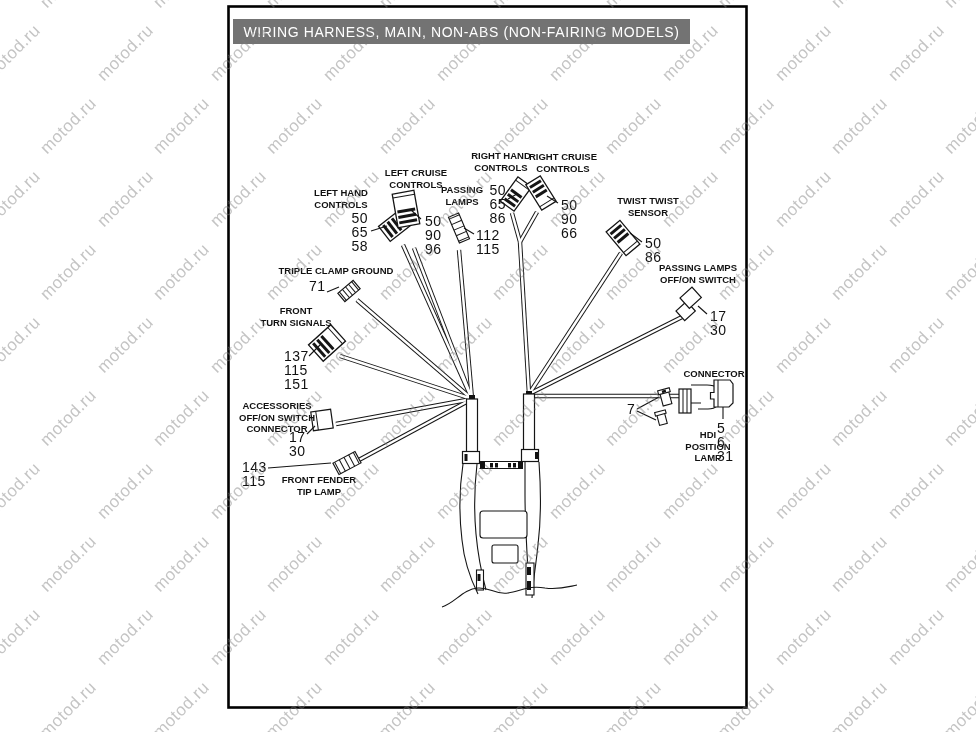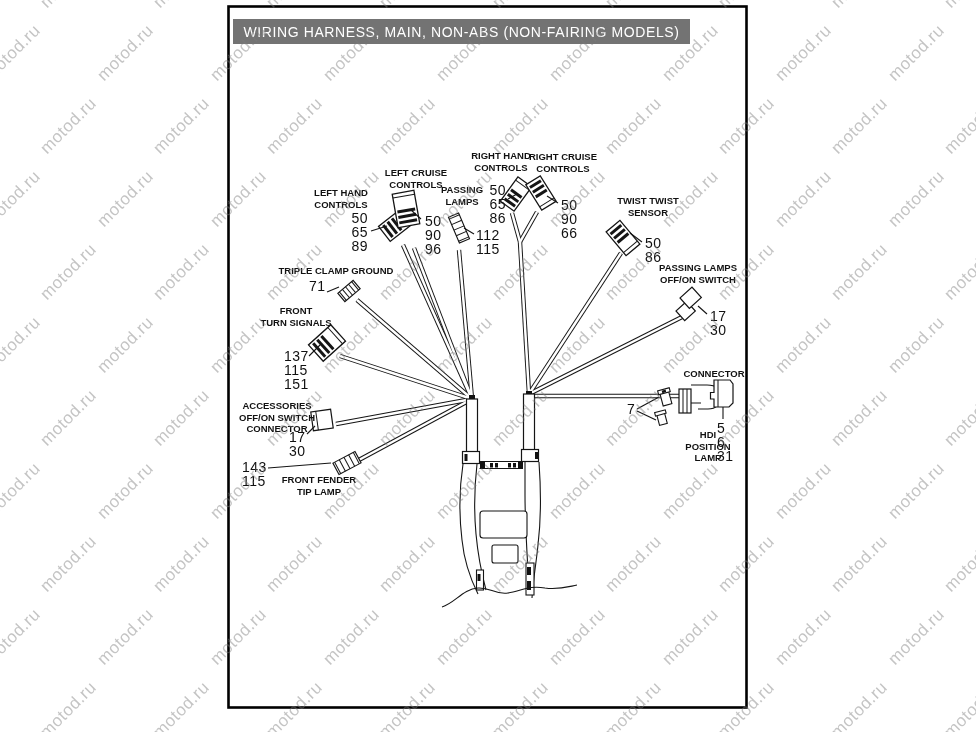--- a/index.html
+++ b/index.html
@@ -254,21 +254,21 @@
   </div>
   <div class="lbl" style="left:708px;top:429px">
     <span>HDI</span>
     <span>POSITION</span>
     <span>LAMP</span>
   </div>
 
   <div class="nums ra" style="left:334px;top:211px;width:34px">
     <div>50</div>
     <div>65</div>
-    <div>89</div>
+    <div>58</div>
   </div>
   <div class="nums" style="left:425px;top:214px">
     <div>50</div>
     <div>90</div>
     <div>96</div>
   </div>
   <div class="nums" style="left:476px;top:228px">
     <div>112</div>
     <div>115</div>
   </div>

